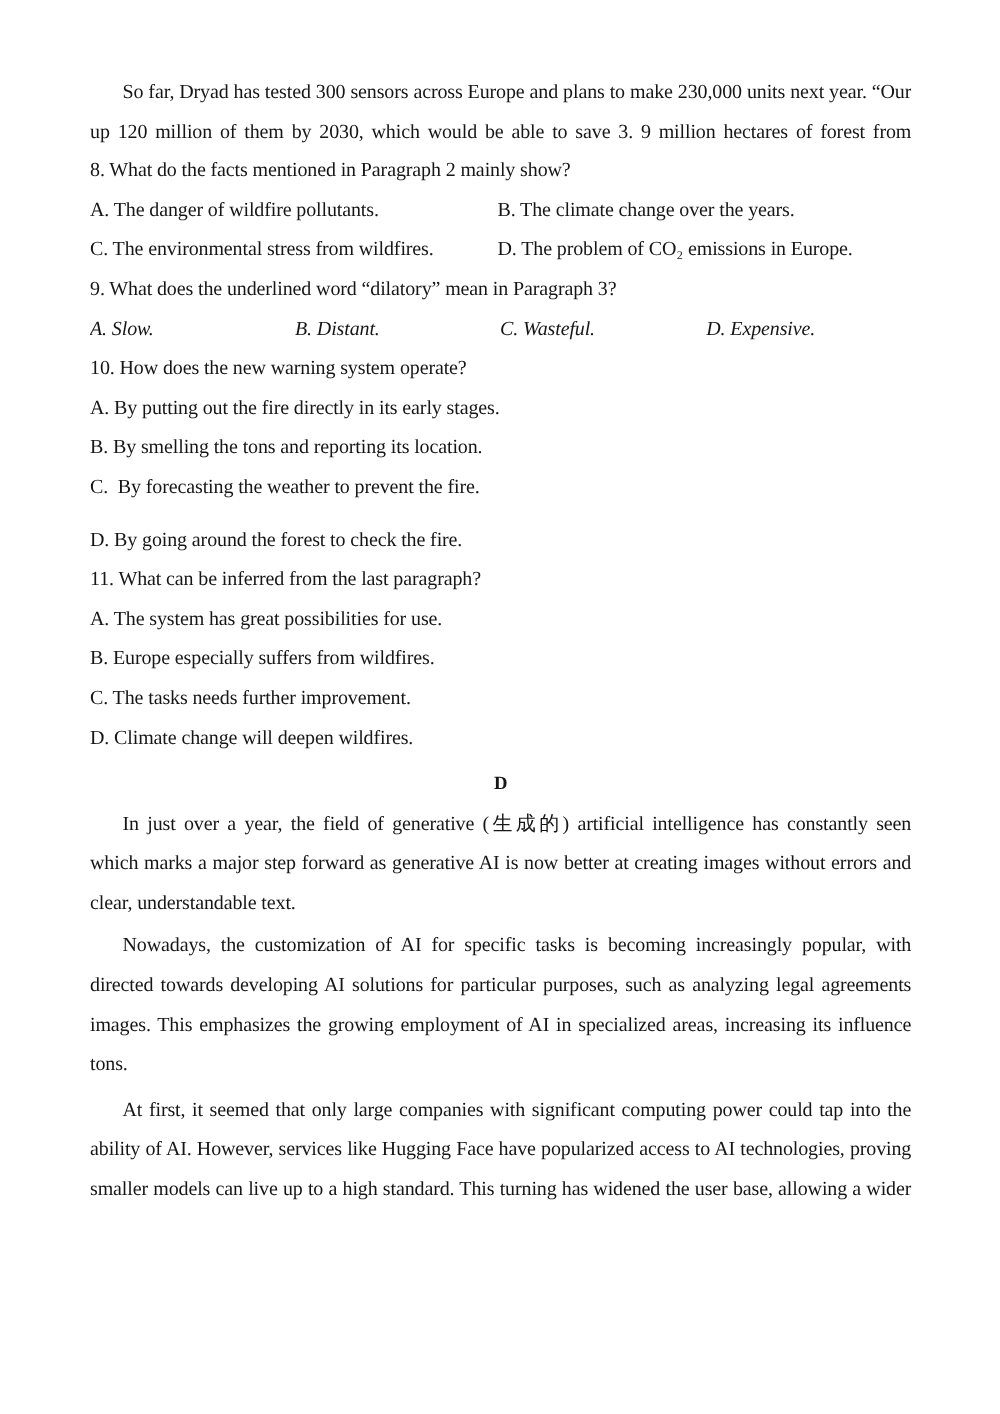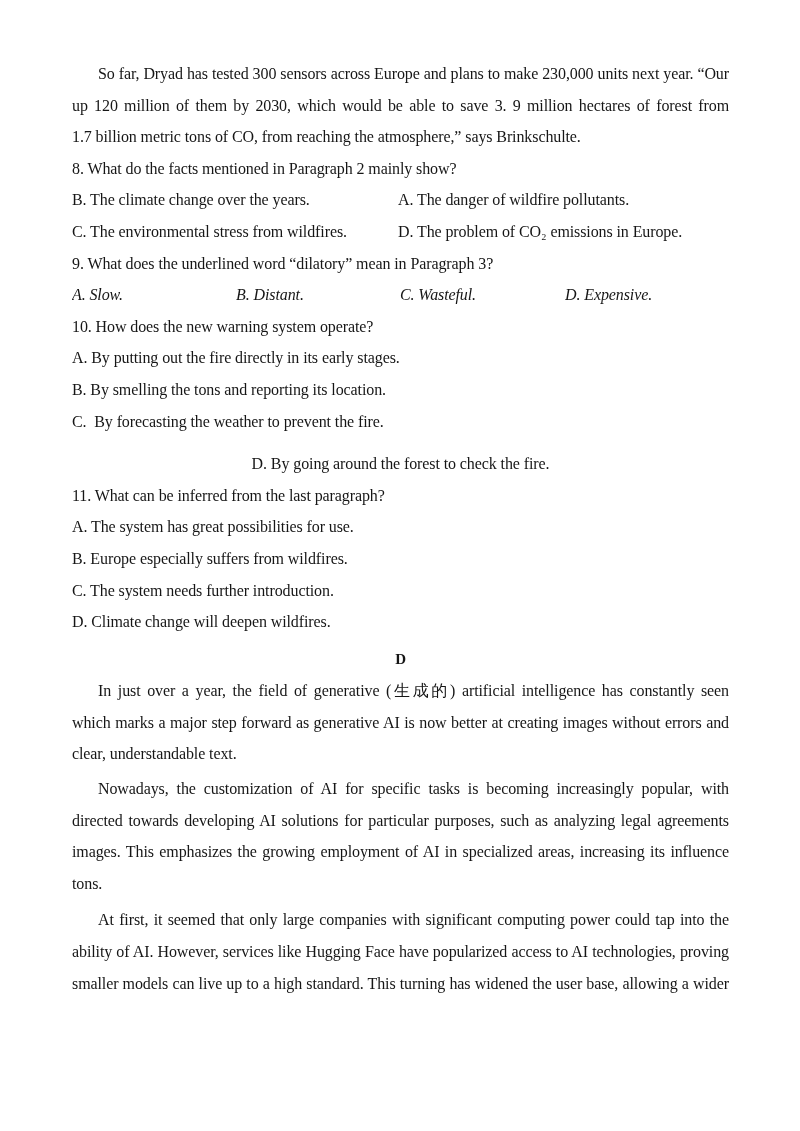--- a/index.html
+++ b/index.html
@@ -34,43 +34,42 @@
   .opts-2col {
     display: grid;
     grid-template-columns: 326px 1fr;
   }
   .opts-4col {
     display: grid;
     grid-template-columns: 164px 164px 165px 1fr;
     font-style: italic;
   }
   .opts-2col > span, .opts-4col > span { white-space: pre; overflow: hidden; }
-  .gap-top { margin-top: 11px; text-align: center; }
+  .gap-top { margin-top: 11px; }
   .sec-header {
     text-align: center;
     font-weight: bold;
     font-size: 15px;
     margin-top: 6px;
   }
   .p2 { margin-top: 3px; }
   .p3 { margin-top: 5px; }
 </style>
 </head>
 <body>
 
 <div class="page-content">
 
   <div class="line just indent">So far, Dryad has tested 300 sensors across Europe and plans to make 230,000 units next year. “Our goal is to set</div>
   <div class="line just">up 120 million of them by 2030, which would be able to save 3. 9 million hectares of forest from burning and prevent</div>
-  <div class="line plain">1.7 billion metric tons of CO, from reaching the atmosphere,” says Brinkschulte.</div>
 
   <div class="line plain">8. What do the facts mentioned in Paragraph 2 mainly show?</div>
   <div class="line opts-2col">
+    <span>A. The danger of wildfire pollutants.</span>
     <span>B. The climate change over the years.</span>
-    <span>A. The danger of wildfire pollutants.</span>
   </div>
   <div class="line opts-2col">
     <span>C. The environmental stress from wildfires.</span>
     <span>D. The problem of CO₂ emissions in Europe.</span>
   </div>
 
   <div class="line plain">9. What does the underlined word “dilatory” mean in Paragraph 3?</div>
   <div class="line opts-4col">
     <span>A. Slow.</span>
     <span>B. Distant.</span>
@@ -80,21 +79,21 @@
 
   <div class="line plain">10. How does the new warning system operate?</div>
   <div class="line plain">A. By putting out the fire directly in its early stages.</div>
   <div class="line plain">B. By smelling the tons and reporting its location.</div>
   <div class="line plain">C.  By forecasting the weather to prevent the fire.</div>
   <div class="line plain gap-top">D. By going around the forest to check the fire.</div>
 
   <div class="line plain">11. What can be inferred from the last paragraph?</div>
   <div class="line plain">A. The system has great possibilities for use.</div>
   <div class="line plain">B. Europe especially suffers from wildfires.</div>
-  <div class="line plain">C. The system needs further introduction.</div>
+  <div class="line plain">C. The tasks needs further improvement.</div>
   <div class="line plain">D. Climate change will deepen wildfires.</div>
 
   <div class="line sec-header">D</div>
 
   <div>
     <div class="line just indent">In just over a year, the field of generative (生成的) artificial intelligence has constantly seen extraordinary</div>
     <div class="line just">which marks a major step forward as generative AI is now better at creating images without errors and producing</div>
     <div class="line plain">clear, understandable text.</div>
   </div>
 

